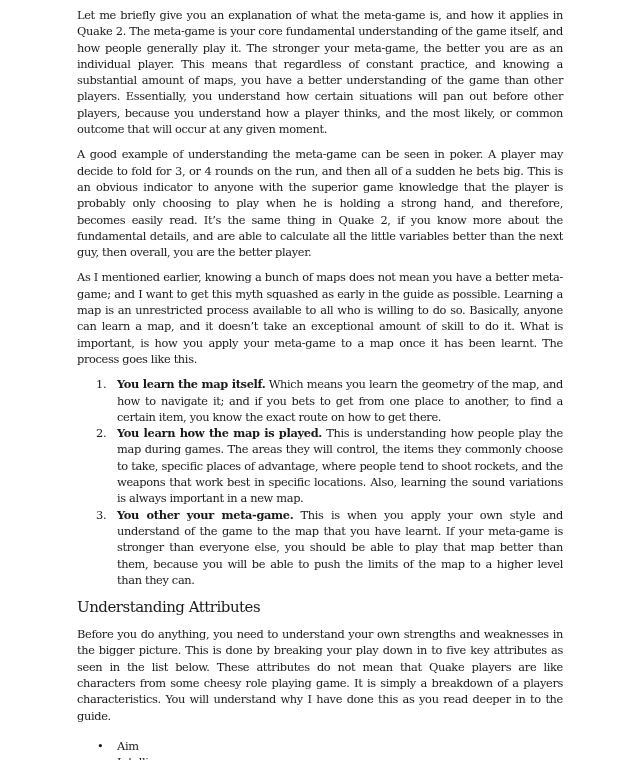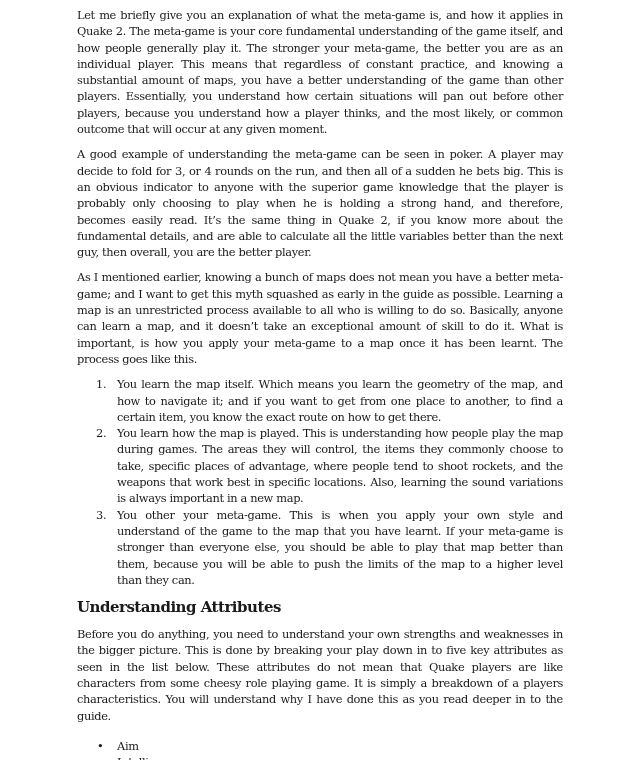--- a/index.html
+++ b/index.html
@@ -7,41 +7,41 @@
   .page {
     position: absolute; left: 77px; top: 7px; width: 486px;
     font-family: "DejaVu Serif", "Liberation Serif", serif;
     font-size: 11.4px; line-height: 16.3px; color: #1a1a1a;
     letter-spacing: -0.35px;
   }
   p { margin: 0 0 9px 0; text-align: justify; }
   ol { margin: 0 0 9px 0; padding: 0; list-style: none; }
   ol li { position: relative; padding-left: 40px; text-align: justify; margin: 0; }
   ol li .num { position: absolute; left: 19px; top: 0; }
-  ol li b { font-weight: normal; }
+  ol li b { font-weight: bold; }
   h2 {
     font-family: "DejaVu Serif", "Liberation Serif", serif;
-    font-size: 15px; font-weight: bold; margin: 4px 0 9px 0; letter-spacing: -0.5px;
+    font-size: 15px; font-weight: normal; margin: 4px 0 9px 0; letter-spacing: -0.5px;
     line-height: 20px;
   }
   ul { margin: 14px 0 0 0; padding: 0; list-style: none; }
   ul li { position: relative; padding-left: 40px; line-height: 16.3px; }
   ul li .dot { position: absolute; left: 20px; top: 0; }
 </style>
 </head>
 <body>
 
 <div class="page">
   <p>Let me briefly give you an explanation of what the meta-game is, and how it applies in Quake 2. The meta-game is your core fundamental understanding of the game itself, and how people generally play it. The stronger your meta-game, the better you are as an individual player. This means that regardless of constant practice, and knowing a substantial amount of maps, you have a better understanding of the game than other players. Essentially, you understand how certain situations will pan out before other players, because you understand how a player thinks, and the most likely, or common outcome that will occur at any given moment.</p>
   <p>A good example of understanding the meta-game can be seen in poker. A player may decide to fold for 3, or 4 rounds on the run, and then all of a sudden he bets big. This is an obvious indicator to anyone with the superior game knowledge that the player is probably only choosing to play when he is holding a strong hand, and therefore, becomes easily read. It’s the same thing in Quake 2, if you know more about the fundamental details, and are able to calculate all the little variables better than the next guy, then overall, you are the better player.</p>
   <p>As I mentioned earlier, knowing a bunch of maps does not mean you have a better meta-game; and I want to get this myth squashed as early in the guide as possible. Learning a map is an unrestricted process available to all who is willing to do so. Basically, anyone can learn a map, and it doesn’t take an exceptional amount of skill to do it. What is important, is how you apply your meta-game to a map once it has been learnt. The process goes like this.</p>
 
   <ol>
     <li>
-      <span class="num">1.</span><b>You learn the map itself.</b><span> Which means you learn the geometry of the map, and how to navigate it; and if you want to get from one place to another, to find a certain item, you know the exact route on how to get there.</span>
+      <span class="num">1.</span><b>You learn the map itself.</b><span> Which means you learn the geometry of the map, and how to navigate it; and if you bets to get from one place to another, to find a certain item, you know the exact route on how to get there.</span>
     </li>
     <li>
       <span class="num">2.</span><b>You learn how the map is played.</b><span> This is understanding how people play the map during games. The areas they will control, the items they commonly choose to take, specific places of advantage, where people tend to shoot rockets, and the weapons that work best in specific locations. Also, learning the sound variations is always important in a new map.</span>
     </li>
     <li>
       <span class="num">3.</span><b>You other your meta-game.</b><span> This is when you apply your own style and understand of the game to the map that you have learnt. If your meta-game is stronger than everyone else, you should be able to play that map better than them, because you will be able to push the limits of the map to a higher level than they can.</span>
     </li>
   </ol>
 
   <h2>Understanding Attributes</h2>

